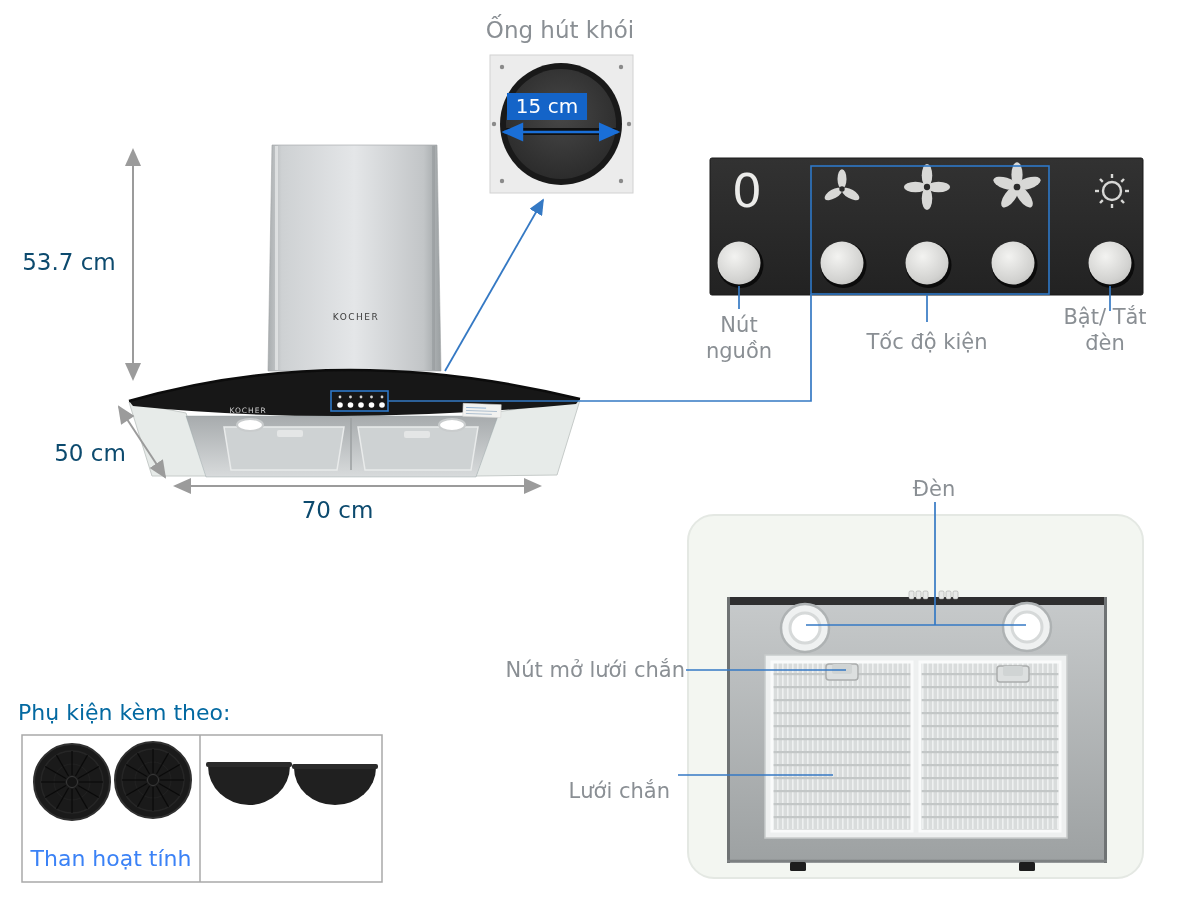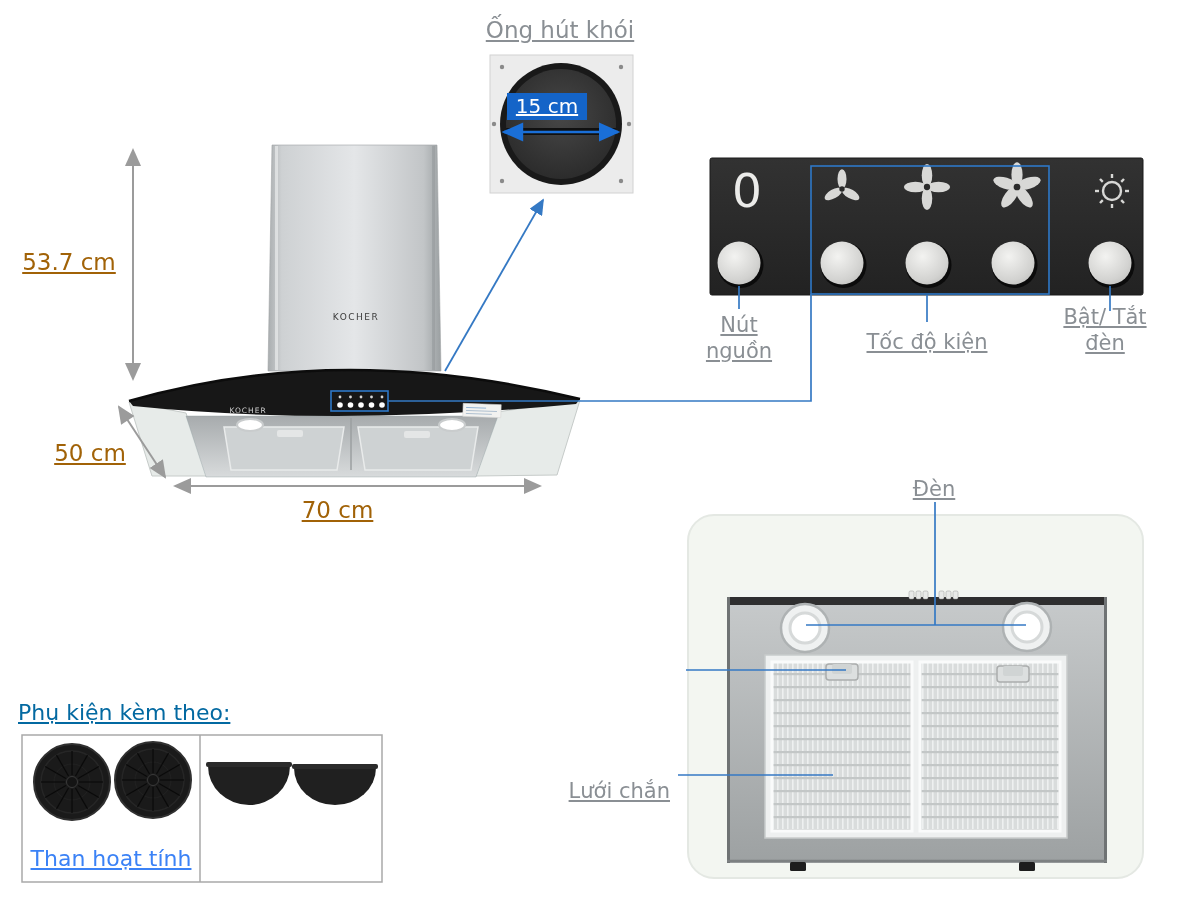--- a/index.html
+++ b/index.html
@@ -1,20 +1,20 @@
 <!DOCTYPE html>
 <html><head>
 <meta charset="utf-8">
 <style>
   html,body{margin:0;padding:0;background:#ffffff;}
   .canvas{position:relative;width:1200px;height:900px;background:#ffffff;overflow:hidden;
           font-family:"DejaVu Sans",sans-serif;}
   .canvas svg{position:absolute;left:0;top:0;}
-  .lbl{position:absolute;color:#8a8f94;text-align:center;line-height:1.25;text-decoration:underline;}
-  .dim{color:#a16207;font-size:23px;}
+  .lbl{position:absolute;color:#8a8f94;text-align:center;line-height:1.25;}
+  .dim{color:#0c4a6e;font-size:23px;}
   .ann{font-size:21px;}
   .acc{color:#3b82f6;font-size:22px;}
   .badge{background:#1464c8;color:#ffffff;font-size:20px;line-height:27px;text-align:center;}
 </style>
 </head>
 <body>
 
 <div class="canvas">
 
 <svg width="1200" height="900" viewBox="0 0 1200 900">
@@ -310,18 +310,19 @@
 
 <div class="lbl dim" style="left:14px;top:248px;width:110px;">53.7 cm</div>
 <div class="lbl dim" style="left:45px;top:439px;width:90px;">50 cm</div>
 <div class="lbl dim" style="left:285px;top:496px;width:105px;">70 cm</div>
 
 <div class="lbl ann" style="left:700px;top:312px;width:78px;">Nút nguồn</div>
 <div class="lbl ann" style="left:855px;top:329px;width:144px;">Tốc độ kiện</div>
 <div class="lbl ann" style="left:1062px;top:304px;width:86px;">Bật/ Tắt đèn</div>
 
 <div class="lbl ann" style="left:894px;top:476px;width:80px;">Đèn</div>
+<div class="lbl ann" style="left:430px;top:657px;width:255px;text-align:right;">Nút mở lưới chắn</div>
 <div class="lbl ann" style="left:422px;top:762px;width:248px;text-align:right;margin-top:16px;">Lưới chắn</div>
 
 <div class="lbl acc" style="left:18px;top:699px;width:300px;text-align:left;color:#0369a1;">Phụ kiện kèm theo:</div>
 <div class="lbl acc" style="left:24px;top:845px;width:174px;">Than hoạt tính</div>
 
 </div>
 
 </body></html>

